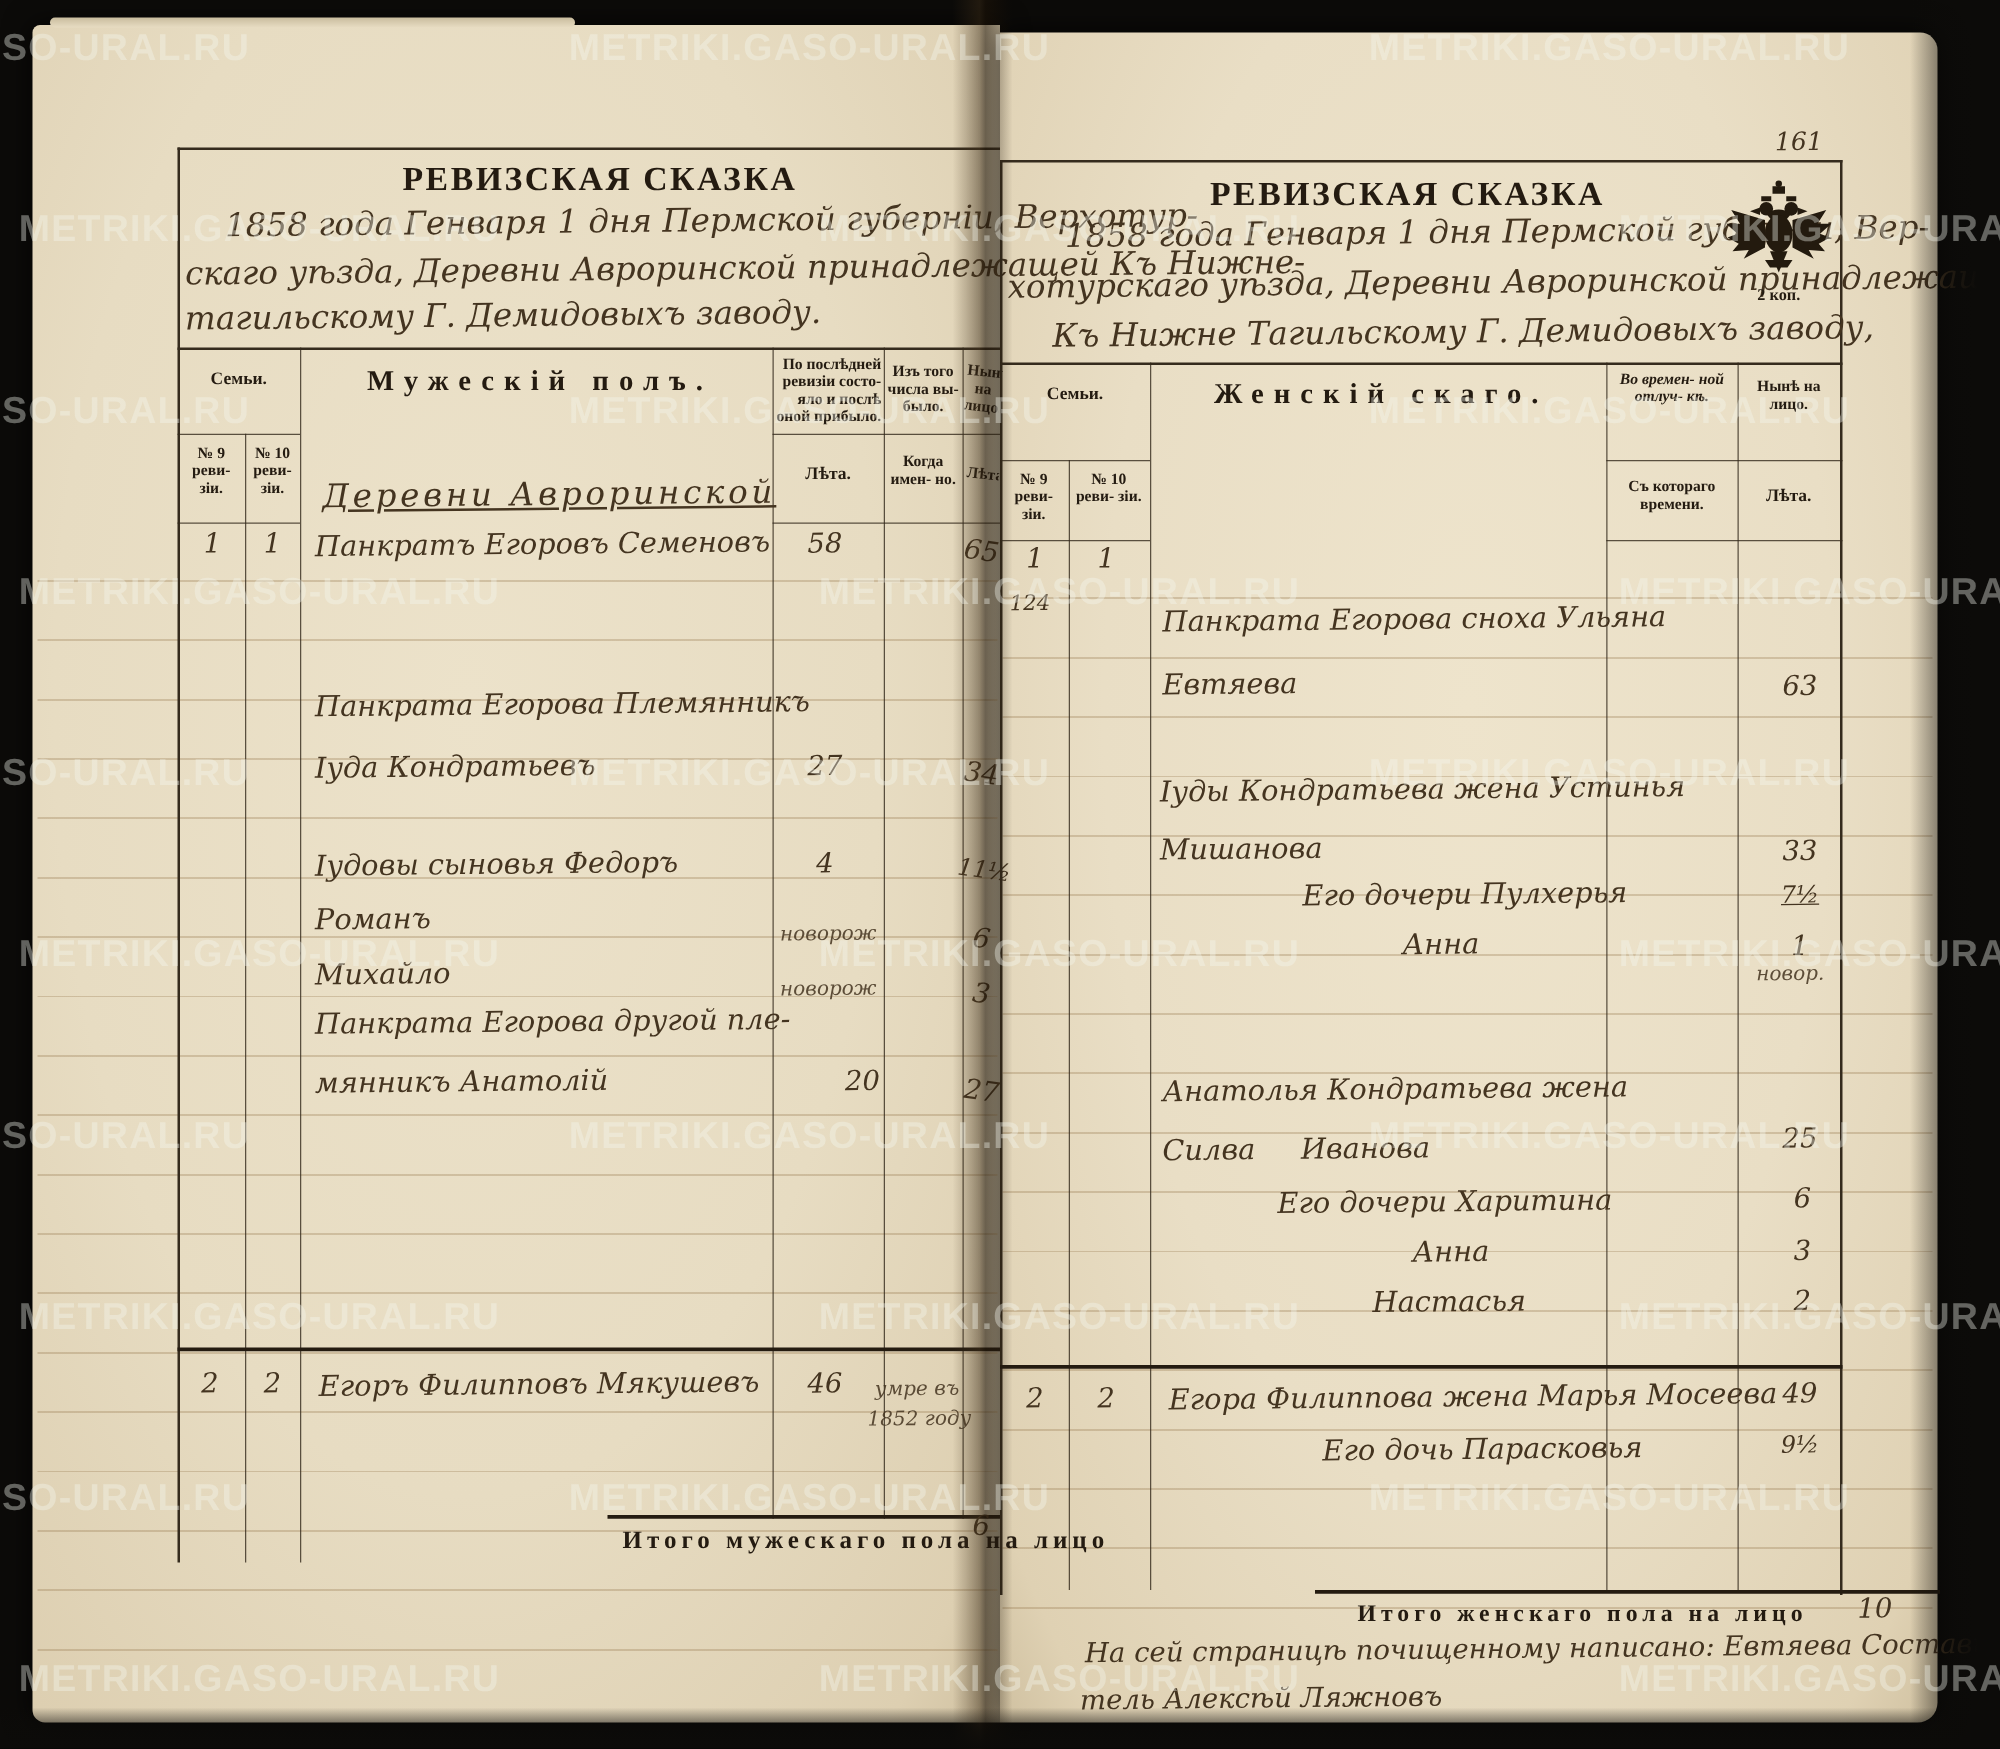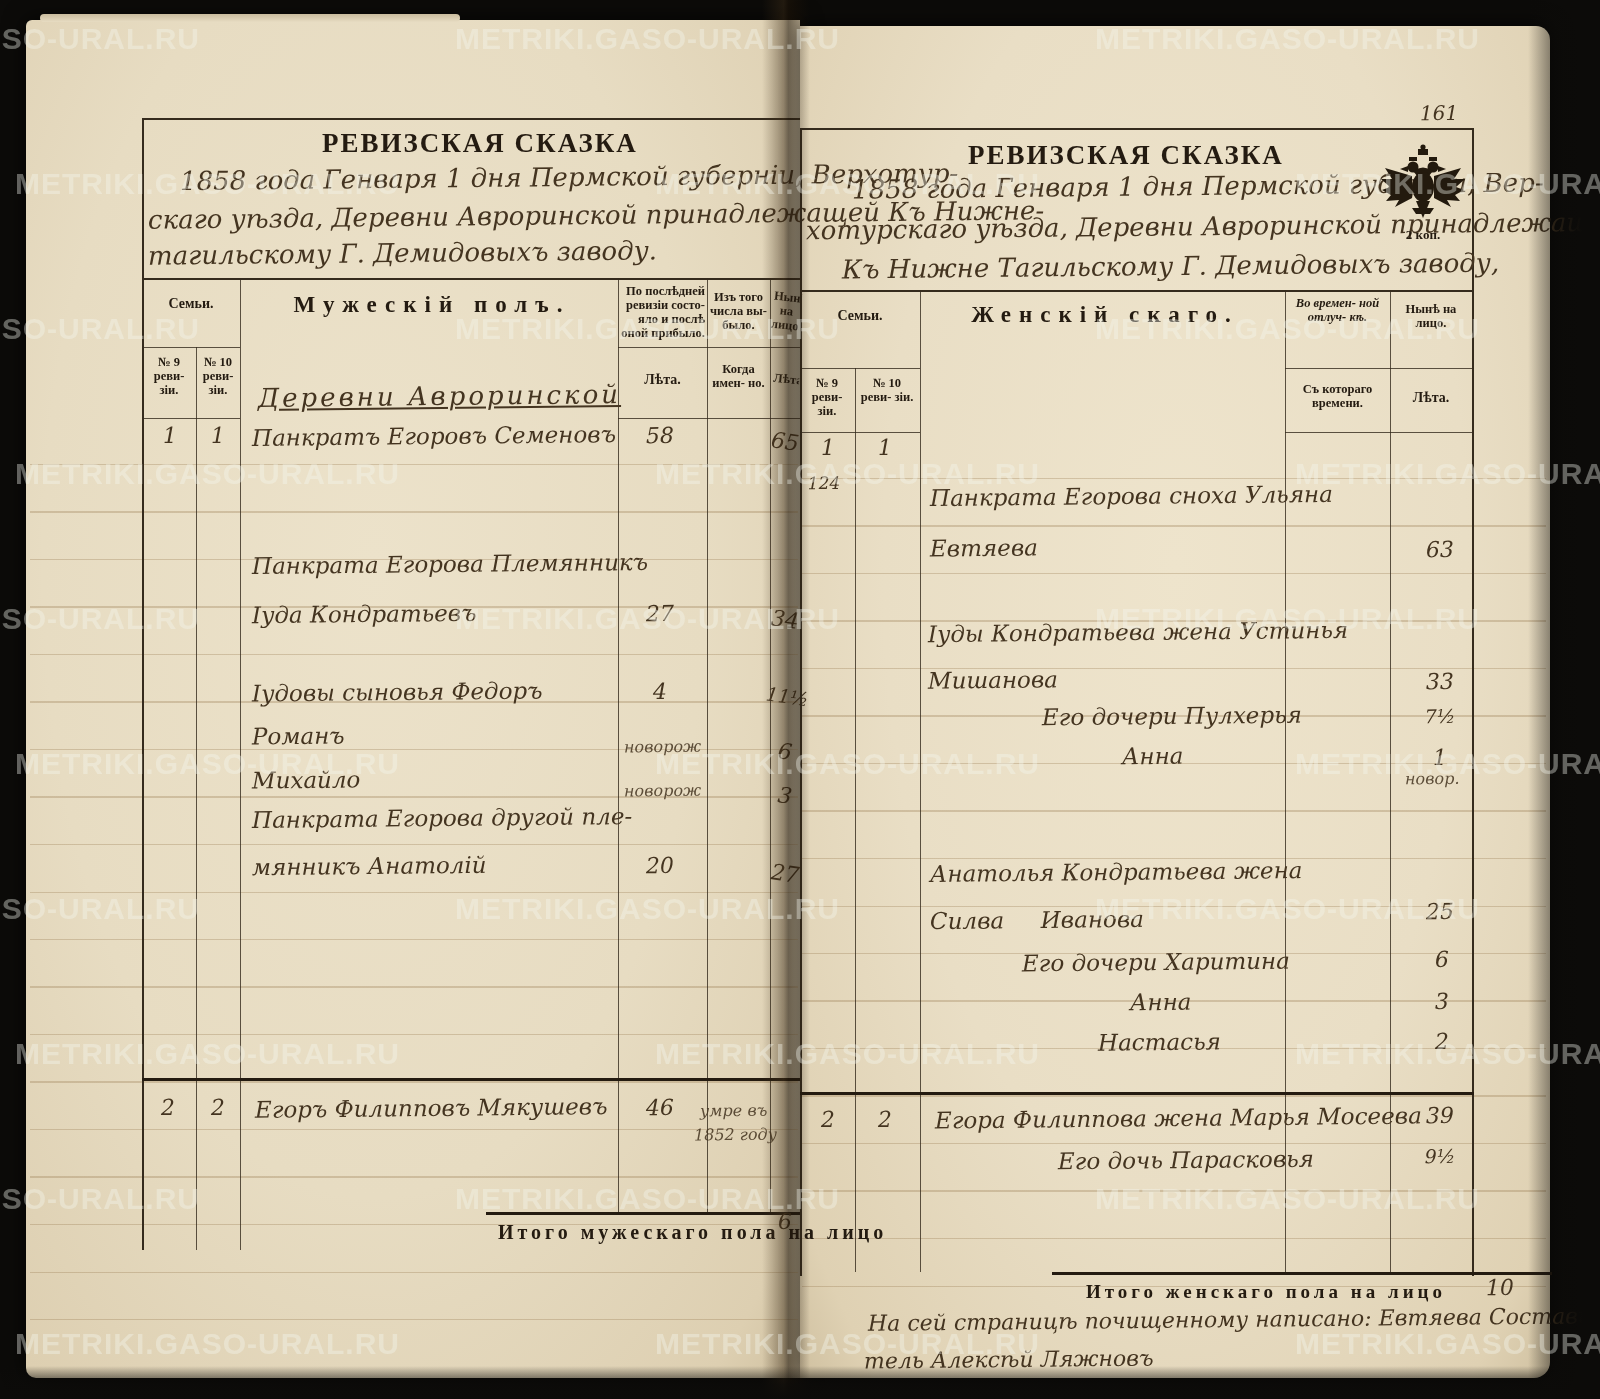--- a/index.html
+++ b/index.html
@@ -106,21 +106,21 @@
   <div class="hw" style="left:252px;top:724px;">Романъ</div>
   <div class="hw tiny" style="left:624px;top:738px;">новорож</div>
   <div class="hw num" style="left:770px;top:740px;width:30px;transform:rotate(8deg);">6</div>
 
   <div class="hw" style="left:252px;top:768px;">Михайло</div>
   <div class="hw tiny" style="left:624px;top:782px;">новорож</div>
   <div class="hw num" style="left:770px;top:784px;width:30px;transform:rotate(8deg);">3</div>
 
   <div class="hw" style="left:252px;top:806px;">Панкрата Егорова другой пле-</div>
   <div class="hw" style="left:252px;top:854px;">мянникъ Анатолій</div>
-  <div class="hw num" style="left:630px;top:854px;width:60px;">20</div>
+  <div class="hw num" style="left:660px;top:854px;width:60px;">20</div>
   <div class="hw num" style="left:768px;top:862px;width:34px;transform:rotate(8deg);">27</div>
 
   <div class="hw num" style="left:148px;top:1096px;width:40px;">2</div>
   <div class="hw num" style="left:198px;top:1096px;width:40px;">2</div>
   <div class="hw" style="left:255px;top:1096px;">Егоръ Филипповъ Мякушевъ</div>
   <div class="hw num" style="left:630px;top:1096px;width:60px;">46</div>
   <div class="hw tiny" style="left:700px;top:1102px;">умре въ</div>
   <div class="hw tiny" style="left:694px;top:1126px;">1852 году</div>
 
   <div class="pr totlabel" style="left:498px;top:1221px;">Итого мужескаго пола на лицо</div>
@@ -185,21 +185,21 @@
 
   <div class="hw" style="left:930px;top:484px;">Панкрата Егорова сноха Ульяна</div>
   <div class="hw" style="left:930px;top:536px;">Евтяева</div>
   <div class="hw num" style="left:1415px;top:538px;width:50px;">63</div>
 
   <div class="hw" style="left:928px;top:620px;">Іуды Кондратьева жена Устинья</div>
   <div class="hw" style="left:928px;top:668px;">Мишанова</div>
   <div class="hw num" style="left:1415px;top:670px;width:50px;">33</div>
 
   <div class="hw" style="left:1042px;top:704px;">Его дочери Пулхерья</div>
-  <div class="hw num" style="left:1415px;top:706px;width:50px;font-size:19px;">7½</div>
+  <div class="hw num" style="left:1415px;top:706px;width:50px;font-size:19px;text-decoration:underline;">7½</div>
 
   <div class="hw" style="left:1122px;top:744px;">Анна</div>
   <div class="hw num" style="left:1415px;top:746px;width:50px;">1</div>
 
   <div class="hw tiny" style="left:1405px;top:770px;">новор.</div>
 
   <div class="hw" style="left:930px;top:860px;">Анатолья Кондратьева жена</div>
   <div class="hw" style="left:930px;top:908px;white-space:pre;">Силва     Иванова</div>
   <div class="hw num" style="left:1415px;top:900px;width:50px;">25</div>
 
@@ -208,21 +208,21 @@
 
   <div class="hw" style="left:1130px;top:990px;">Анна</div>
   <div class="hw num" style="left:1417px;top:990px;width:50px;">3</div>
 
   <div class="hw" style="left:1098px;top:1030px;">Настасья</div>
   <div class="hw num" style="left:1417px;top:1030px;width:50px;">2</div>
 
   <div class="hw num" style="left:806px;top:1108px;width:44px;">2</div>
   <div class="hw num" style="left:860px;top:1108px;width:50px;">2</div>
   <div class="hw" style="left:935px;top:1106px;">Егора Филиппова жена Марья Мосеева</div>
-  <div class="hw num" style="left:1415px;top:1104px;width:50px;">39</div>
+  <div class="hw num" style="left:1415px;top:1104px;width:50px;">49</div>
 
   <div class="hw" style="left:1058px;top:1148px;">Его дочь Парасковья</div>
   <div class="hw num" style="left:1415px;top:1146px;width:50px;font-size:19px;">9½</div>
 
   <div class="pr totlabel" style="left:1086px;top:1281px;font-size:19px;">Итого женскаго пола на лицо</div>
   <div class="hw num" style="left:1480px;top:1276px;width:40px;">10</div>
 
   <div class="hw" style="left:868px;top:1308px;font-size:22px;">На сей страницѣ почищенному написано: Евтяева Состави-</div>
   <div class="hw" style="left:864px;top:1348px;font-size:22px;">тель Алексѣй Ляжновъ</div>
 

